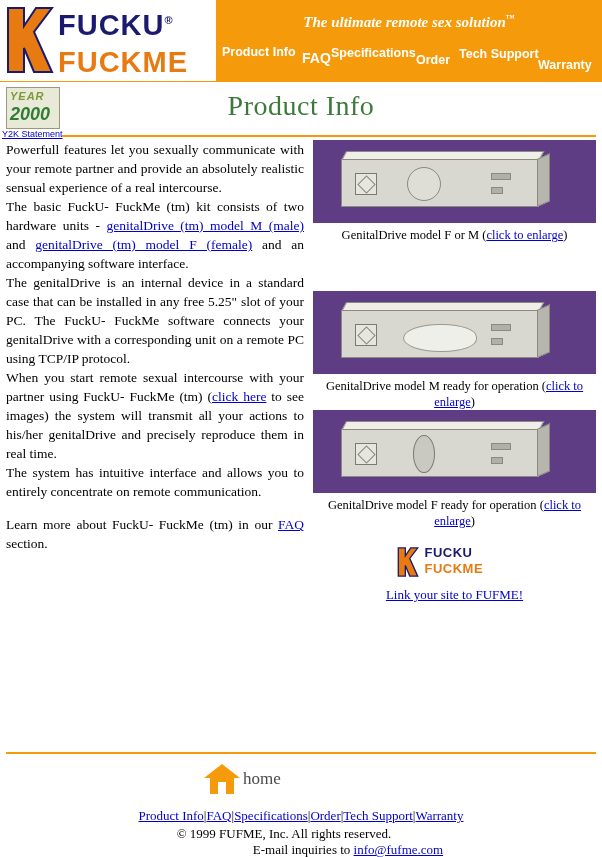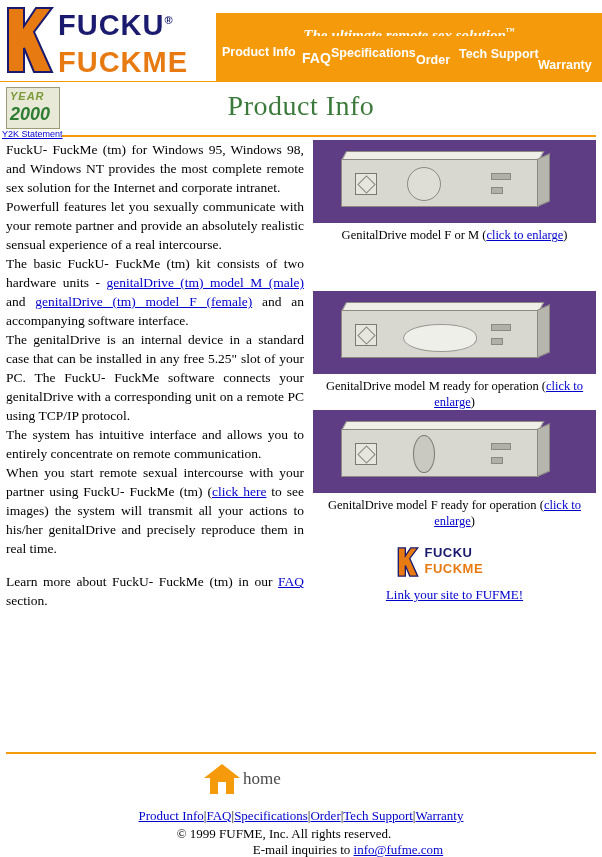--- a/index.html
+++ b/index.html
@@ -55,21 +55,20 @@
     vertical-align: super;
   }
 
   .orange-bar {
     position: absolute;
     left: 216px;
     top: 0;
     width: 386px;
     height: 36px;
     background: #f59b0b;
-    margin-top: 13px;
   }
   .tagline {
     position: absolute;
     left: 0;
     top: 0;
     width: 386px;
     height: 36px;
     line-height: 36px;
     text-align: center;
     font-family: "Liberation Serif", serif;
@@ -461,26 +460,25 @@
     <div class="y2k-bot">2000</div>
   </div>
   <a href="#" class="y2k-link">Y2K Statement</a>
   <div class="page-title">Product Info</div>
   <div class="title-rule"></div>
 </div>
 
 <div class="content">
 
   <div class="col-left">
-    <p><span>FuckU- FuckMe (tm) for Windows 95, Windows 98, and Windows NT provides the most complete remote sex solution for the Internet and corporate intranet.</span></p>
     <p><span>Powerfull features let you sexually communicate with your remote partner and provide an absolutely realistic sensual experience of a real intercourse.</span></p>
     <p><span>The basic FuckU- FuckMe (tm) kit consists of two hardware units - </span><a href="#">genitalDrive (tm) model M (male)</a><span> and </span><a href="#">genitalDrive (tm) model F (female)</a><span> and an accompanying software interface.</span></p>
     <p><span>The genitalDrive is an internal device in a standard case that can be installed in any free 5.25" slot of your PC. The FuckU- FuckMe software connects your genitalDrive with a corresponding unit on a remote PC using TCP/IP protocol.</span></p>
+    <p><span>When you start remote sexual intercourse with your partner using FuckU- FuckMe (tm) (</span><a href="#">click here</a><span> to see images) the system will transmit all your actions to his/her genitalDrive and precisely reproduce them in real time.</span></p>
     <p><span>The system has intuitive interface and allows you to entirely concentrate on remote communication.</span></p>
-    <p><span>When you start remote sexual intercourse with your partner using FuckU- FuckMe (tm) (</span><a href="#">click here</a><span> to see images) the system will transmit all your actions to his/her genitalDrive and precisely reproduce them in real time.</span></p>
     <p class="learn-more"><span>Learn more about FuckU- FuckMe (tm) in our </span><a href="#">FAQ</a><span> section.</span></p>
   </div>
 
   <div class="col-right">
 
     <div class="prod-img">
       <div class="drive">
         <div class="top"></div>
         <div class="body"></div>
         <div class="side"></div>

